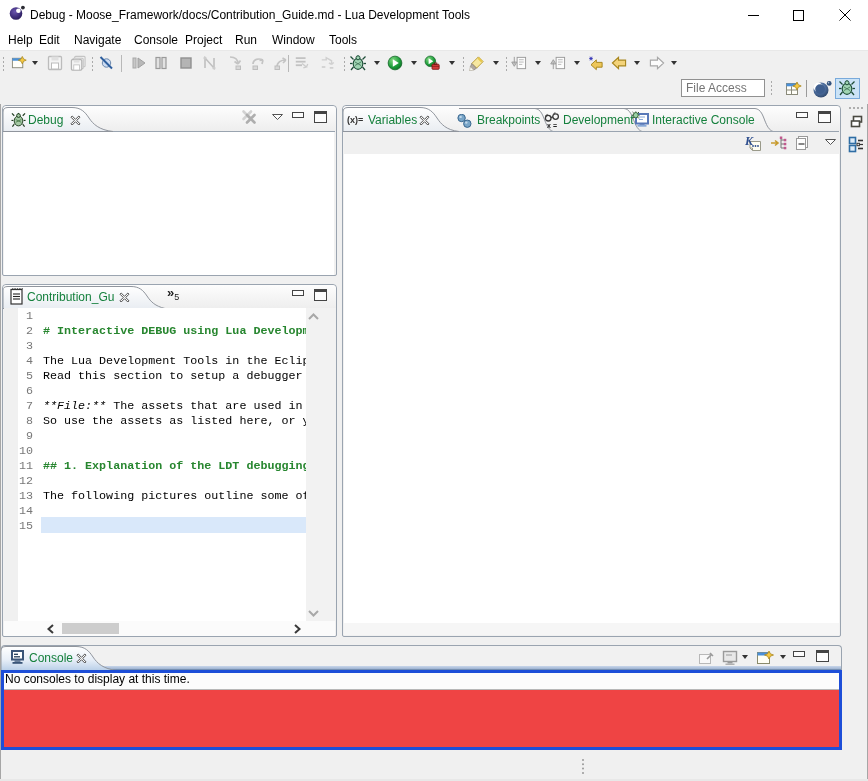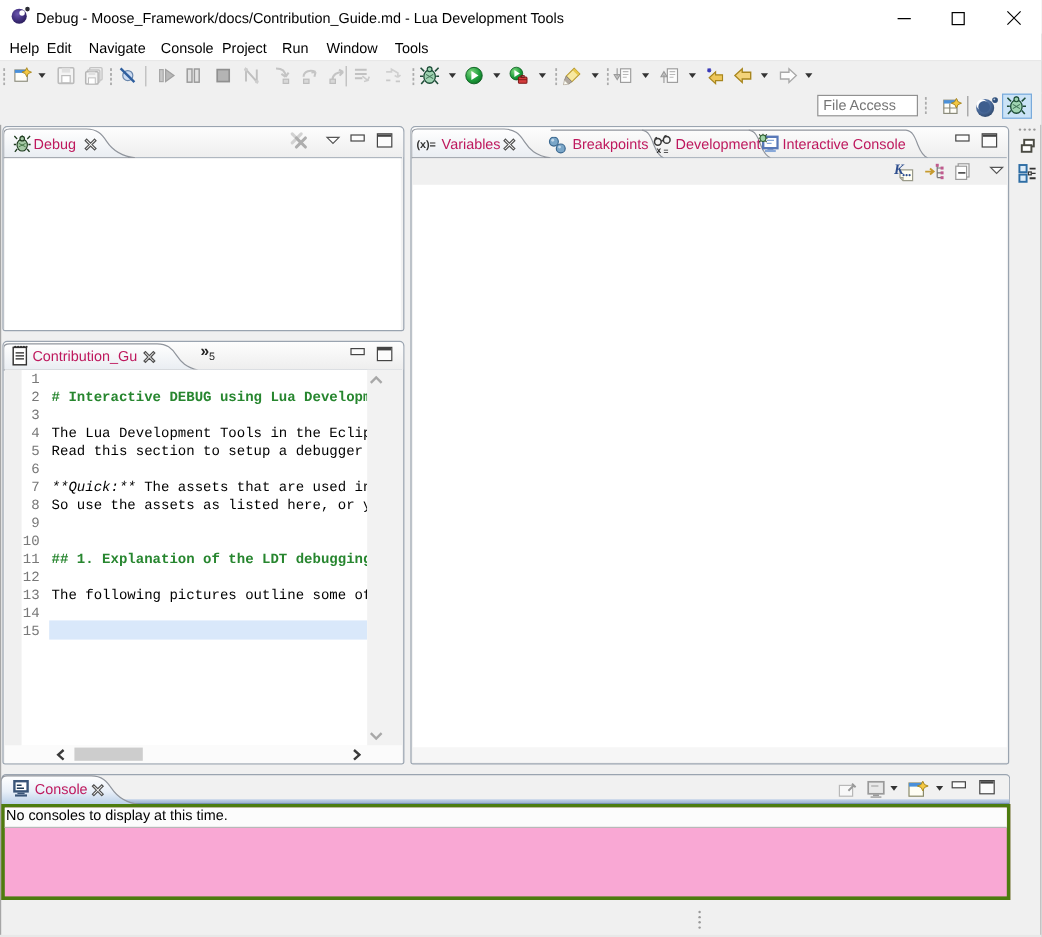--- a/index.html
+++ b/index.html
@@ -12,21 +12,21 @@
 #toolbar{left:0;top:50px;width:868px;height:27px;background:#f0f0f0;border-top:1px solid #e8e8e8;}
 #toolbar2{left:0;top:77px;width:868px;height:27px;background:#f0f0f0;}
 .ti{top:5px;width:16px;height:16px;}
 .dd{top:11px;width:0;height:0;border-left:3.5px solid transparent;border-right:3.5px solid transparent;border-top:4px solid #333;}
 .sep{top:5px;width:1px;height:17px;background:#b8b8b8;}
 .handle{top:6px;width:3px;height:15px;background-image:radial-gradient(circle,#aaa 35%,transparent 40%);background-size:3px 4px;}
 
 .panel{background:#f1f1f1;border:1px solid #9aa4b0;border-radius:4px 4px 2px 2px;}
 .phead{left:0;top:0;right:0;height:25px;background:linear-gradient(#fdfdfd,#eeeeee);border-radius:4px 4px 0 0;}
 .pcontent{background:#ffffff;}
-.tabtxt{font-size:12px;color:#be185d;white-space:nowrap;}
+.tabtxt{font-size:12px;color:#15803d;white-space:nowrap;}
 
 .vmin{width:10px;height:4px;border:1px solid #444;background:#fcfcfc;}
 .vmax{width:11px;height:10px;border:1px solid #444;background:#fcfcfc;}
 .vmax:before{content:"";position:absolute;left:0;top:0;right:0;height:2px;background:#444;}
 
 #edtext{font-family:"Liberation Mono",monospace;font-size:11.7px;line-height:15px;color:#000;white-space:pre;}
 #edlines{font-family:"Liberation Mono",monospace;font-size:11.7px;line-height:15px;color:#787878;text-align:right;white-space:pre;}
 .grn{color:#27862f;font-weight:bold;}
 svg{display:block;}
 </style></head><body>
@@ -348,21 +348,21 @@
 14
 15</div>
 
      <div class="abs" style="left:37px;top:209px;width:265px;height:16px;background:#d9e8fa;"></div>
      <div id="edtext" class="abs" style="left:39px;top:1px;width:263px;height:315px;overflow:hidden;">
 <span class="grn"># Interactive DEBUG using Lua Development Tools</span>
 
 The Lua Development Tools in the Eclipse IDE
 Read this section to setup a debugger session
 
-<span style="font-style:italic">**Quick:**</span> The assets that are used in this sect
+<span style="font-style:italic">**File:**</span> The assets that are used in this sect
 So use the assets as listed here, or your debug
 
 
 <span class="grn">## 1. Explanation of the LDT debugging mechani</span>
 
 The following pictures outline some of the deb
 
 &nbsp;</div>
 
      <div class="abs" style="left:302px;top:0;width:29px;height:327px;background:#f2f2f2;"></div>
@@ -507,21 +507,21 @@
    <div class="abs dd" style="left:741px;top:10px"></div>
    <svg class="abs" style="left:755px;top:4px" width="18" height="18" viewBox="0 0 18 18">
      <rect x="1.5" y="3.5" width="12" height="11" fill="#fffef4" stroke="#8a8a6a" stroke-width="1"></rect>
      <rect x="1.5" y="3.5" width="12" height="3" fill="#4a90d9"></rect>
      <path d="M13 2 l1.4 2.8 L17.5 6 l-3.1 1.2 L13 10 l-1.4 -2.8 L8.5 6 l3.1 -1.2 Z" fill="#f5c842" stroke="#a8871e" stroke-width="0.8"></path>
    </svg>
    <div class="abs dd" style="left:779px;top:10px"></div>
    <div class="abs vmin" style="left:792px;top:6px"></div>
    <div class="abs vmax" style="left:815px;top:5px"></div>
 
-   <div class="abs" style="left:0;top:25px;width:835px;height:74px;background:#f9a8d4;border:3px solid #4d7c0f;">
+   <div class="abs" style="left:0;top:25px;width:835px;height:74px;background:#ef4444;border:3px solid #1d4ed8;">
      <div class="abs" style="left:0;top:0;width:835px;height:16px;background:#fcfcfc;border-bottom:1px solid #b8b8b8;"></div>
      <span class="abs" style="left:1px;top:-1px;font-size:12px;color:#000;">No consoles to display at this time.</span>
    </div>
  </div>
 
  <div id="righttrim" class="abs" style="left:843px;top:105px;width:25px;height:545px;">
    <svg class="abs" style="left:5px;top:1px" width="16" height="4" viewBox="0 0 16 4">
      <circle cx="2" cy="2" r="1" fill="#999"></circle>
         <circle cx="6" cy="2" r="1" fill="#999"></circle>
         <circle cx="10" cy="2" r="1" fill="#999"></circle>

